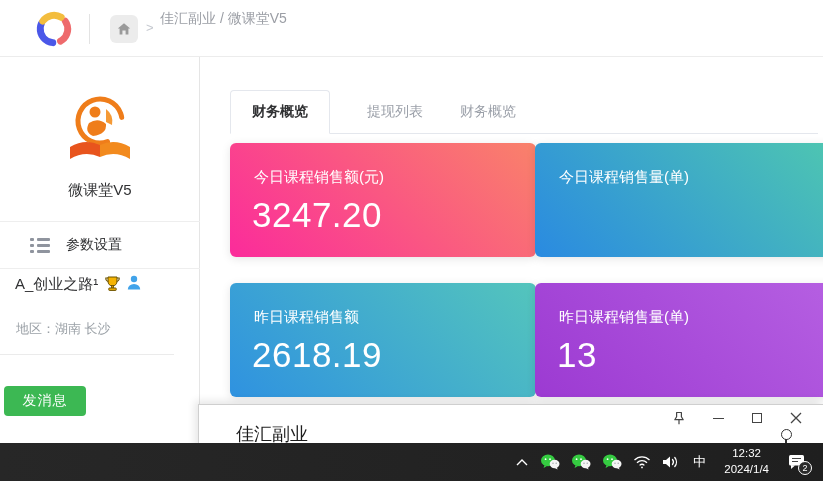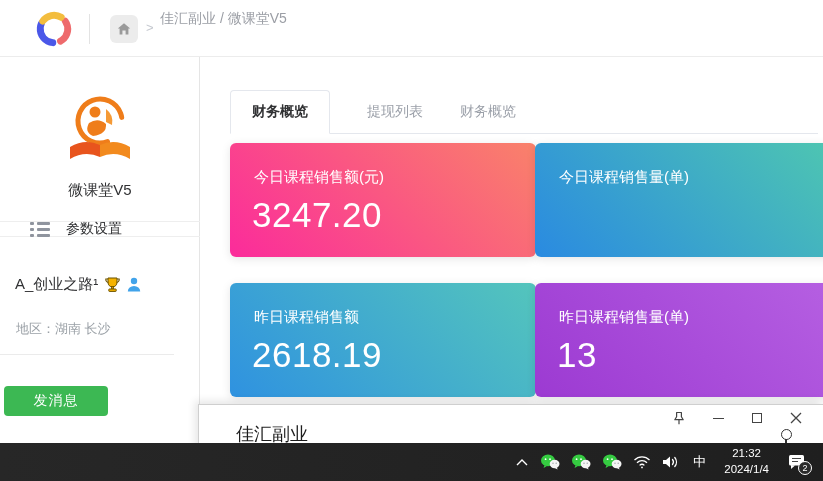--- a/index.html
+++ b/index.html
@@ -12,33 +12,33 @@
   .brand-logo { position:absolute; left:32px; top:7px; width:44px; height:44px; }
   .header-divider { position:absolute; left:89px; top:14px; width:1px; height:30px; background:#e3e3e3; }
   .home-btn { position:absolute; left:110px; top:15px; width:28px; height:28px; background:#ececec; border-radius:6px; display:flex; align-items:center; justify-content:center; cursor:pointer; }
   .crumb-sep { position:absolute; left:146px; top:20px; color:#c4c8cf; font-size:13px; }
   .crumb-text { position:absolute; left:160px; top:10px; color:#9b9ea5; font-size:14px; }
 
   
   .sidebar { position:absolute; left:0; top:57px; width:200px; height:424px; background:#fff; border-right:1px solid #e5e5e5; z-index:2; }
   .emblem { position:absolute; left:62px; top:36px; width:76px; height:76px; }
   .app-name { position:absolute; left:0; top:124px; width:200px; text-align:center; font-size:15px; color:#303133; }
-  .menu-row { position:absolute; left:0; top:164px; width:200px; height:16px; border-top:1px solid #eeeeee; border-bottom:1px solid #eeeeee; display:flex; align-items:center; cursor:pointer; }
+  .menu-row { position:absolute; left:0; top:164px; width:200px; height:48px; border-top:1px solid #eeeeee; border-bottom:1px solid #eeeeee; display:flex; align-items:center; cursor:pointer; }
   .list-icon { margin-left:30px; display:flex; flex-direction:column; gap:3px; }
   .list-icon .li-row { display:flex; align-items:center; gap:3px; }
   .list-icon .li-dot { width:4px; height:3px; background:#8f949e; border-radius:1px; }
   .list-icon .li-bar { width:13px; height:3px; background:#8f949e; border-radius:1px; }
   .menu-label { margin-left:16px; font-size:14px; color:#303133; }
 
-  .user-name-row { position:absolute; left:15px; top:218px; display:flex; align-items:center; gap:6px; }
+  .user-name-row { position:absolute; left:15px; top:218px; display:flex; gap:6px; }
   .user-name { font-size:15px; color:#303133; }
   .user-meta1 { position:absolute; left:16px; top:243px; font-size:13px; color:#9aa0a6; }
   .user-meta2 { position:absolute; left:16px; top:263px; font-size:13px; color:#9aa0a6; }
   .side-divider { position:absolute; left:0; top:297px; width:174px; height:1px; background:#ebebeb; }
-  .send-btn { position:absolute; left:4px; top:329px; width:104px; height:30px; background:#3cb853; color:#fff; font-size:14px; border:none; border-radius:4px; display:flex; align-items:center; justify-content:center; cursor:pointer; letter-spacing:1px; }
+  .send-btn { position:absolute; left:4px; top:329px; width:82px; height:30px; background:#3cb853; color:#fff; font-size:14px; border:none; border-radius:4px; display:flex; align-items:center; justify-content:center; cursor:pointer; letter-spacing:1px; }
 
   
   .main { position:absolute; left:200px; top:57px; width:623px; height:424px; background:#fff; }
   .tabbar { position:absolute; left:30px; top:33px; right:5px; height:44px; border-bottom:1px solid #e4e7ed; display:flex; align-items:stretch; }
   .tab { display:flex; align-items:center; font-size:14px; color:#9a9fa8; cursor:pointer; }
   .tab.active { background:#fff; border:1px solid #e4e7ed; border-bottom:1px solid #fff; border-radius:4px 4px 0 0; padding:0 21px; color:#303133; font-weight:bold; margin-bottom:-1px; }
   .tab.plain { margin-left:37px; }
 
   .card { position:absolute; width:306px; height:114px; border-radius:6px; color:#fff; box-shadow:0 2px 10px rgba(0,0,0,.10); }
   .card .card-label { position:absolute; left:24px; top:25px; font-size:15px; }
@@ -235,21 +235,21 @@
       </svg>
     </div>
     <div class="tray-item">
       <svg width="17" height="14" viewBox="0 0 17 14">
         <path d="M1 5 h3 L8 1.5 v11 L4 9 H1 Z" fill="#fff"></path>
         <path d="M10.5 4.5 a4 4 0 0 1 0 5 M12.8 2.5 a7 7 0 0 1 0 9" fill="none" stroke="#fff" stroke-width="1.3" stroke-linecap="round"></path>
       </svg>
     </div>
     <div class="tray-item ime">中</div>
     <div class="clock">
-      <div>21:32</div>
+      <div>12:32</div>
       <div>2024/1/4</div>
     </div>
     <div class="tray-item notif-wrap">
       <svg width="20" height="18" viewBox="0 0 20 18">
         <rect x="2" y="2" width="15" height="10.5" rx="1.5" fill="#fff"></rect>
         <path d="M4 12 L4 16 L8 12.5" fill="#fff"></path>
         <path d="M5 5.5 h9 M5 8.5 h6" stroke="#444" stroke-width="1.2"></path>
       </svg>
       <span class="notif-badge">2</span>
     </div>

